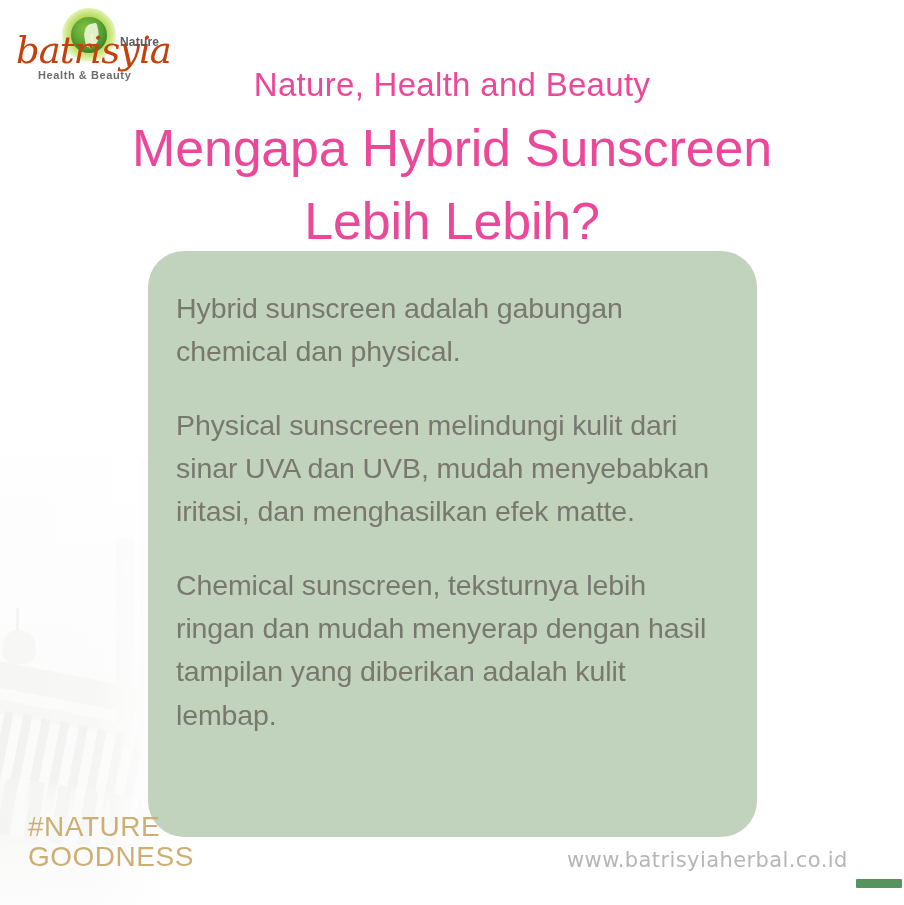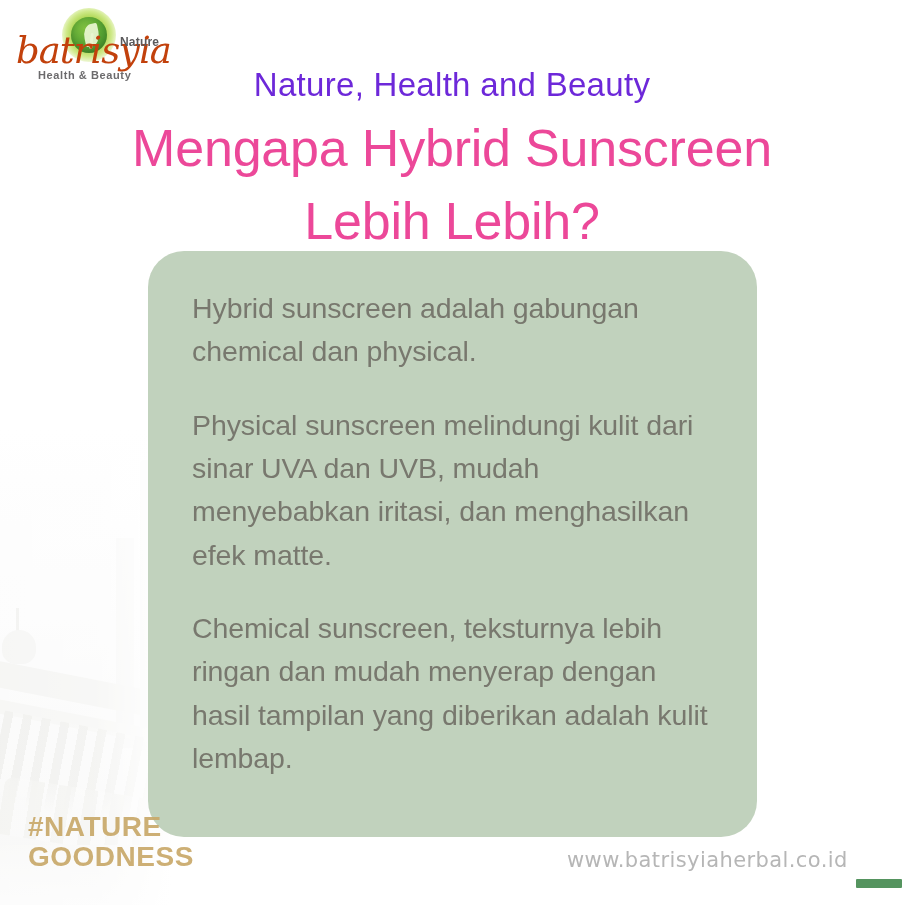--- a/index.html
+++ b/index.html
@@ -211,21 +211,21 @@
   }
 
   
   .eyebrow {
     position: absolute;
     left: 0;
     top: 66px;
     width: 904px;
     text-align: center;
     font-size: 33px;
-    color: #6d28d9;
+    color: #ec4899;
     letter-spacing: 0.3px;
     font-weight: 400;
   }
   .headline {
     position: absolute;
     left: 0;
     top: 112px;
     width: 904px;
     text-align: center;
     font-size: 52px;
@@ -238,40 +238,40 @@
   
   .content-card {
     position: absolute;
     left: 148px;
     top: 251px;
     width: 609px;
     height: 586px;
     background: #c1d2bd;
     border-radius: 36px;
     box-sizing: border-box;
-    padding: 36px 44px;
+    padding: 36px 28px;
   }
   .card-paragraph {
     margin: 0 0 30px 0;
     font-size: 28.5px;
     line-height: 1.52;
     color: #78786e;
     font-weight: 400;
     letter-spacing: -0.1px;
   }
   .card-paragraph:last-child { margin-bottom: 0; }
 
   
   .hashtag-block {
     position: absolute;
     left: 28px;
     top: 812px;
     font-size: 28px;
     line-height: 1.08;
-    font-weight: bold;
+    font-weight: normal;
     color: #c9a96a;
     letter-spacing: 0.5px;
     opacity: 0.92;
   }
 
   
   .footer-url {
     position: absolute;
     left: 567px;
     top: 848px;

